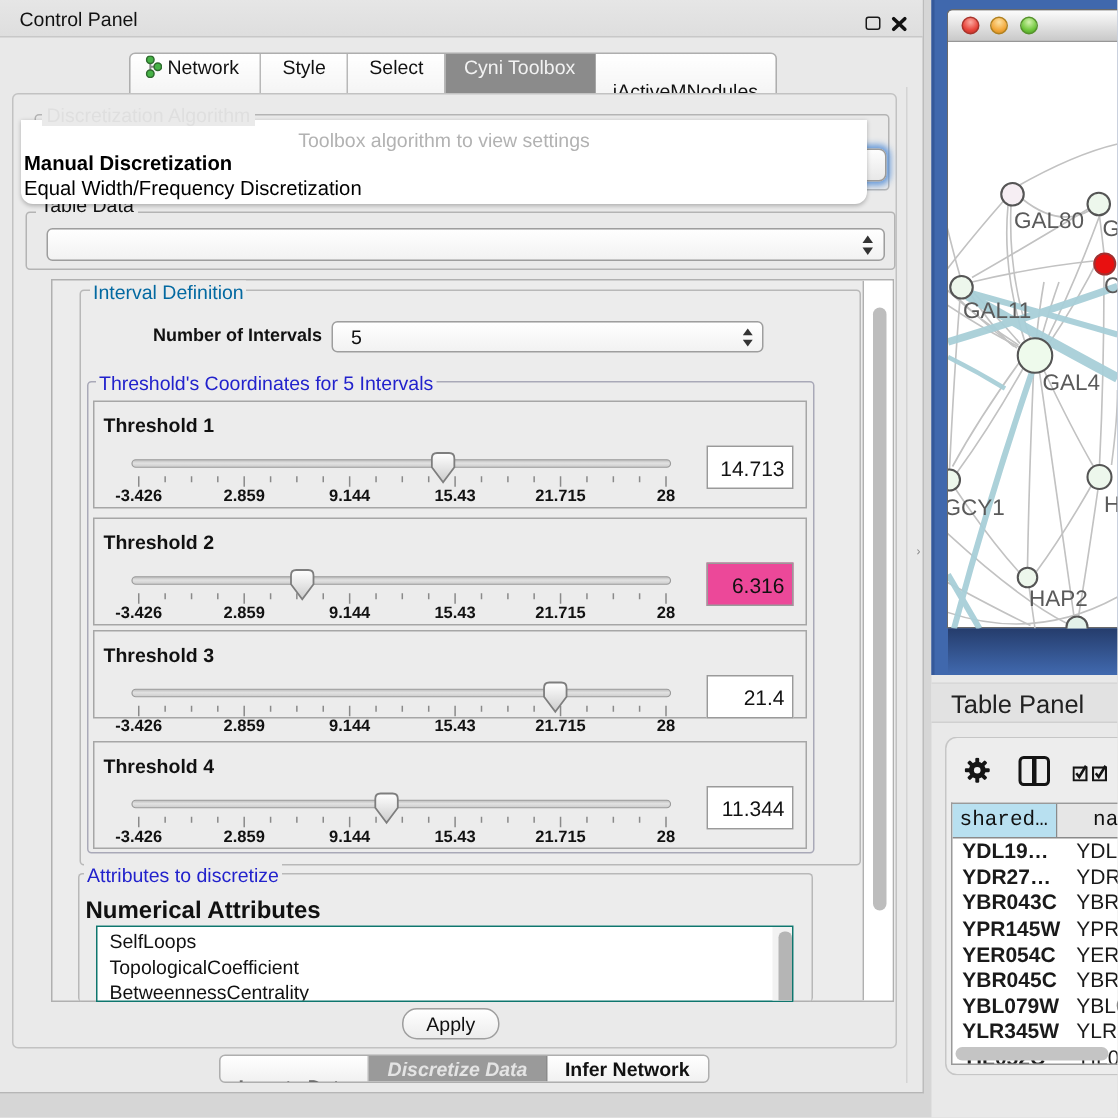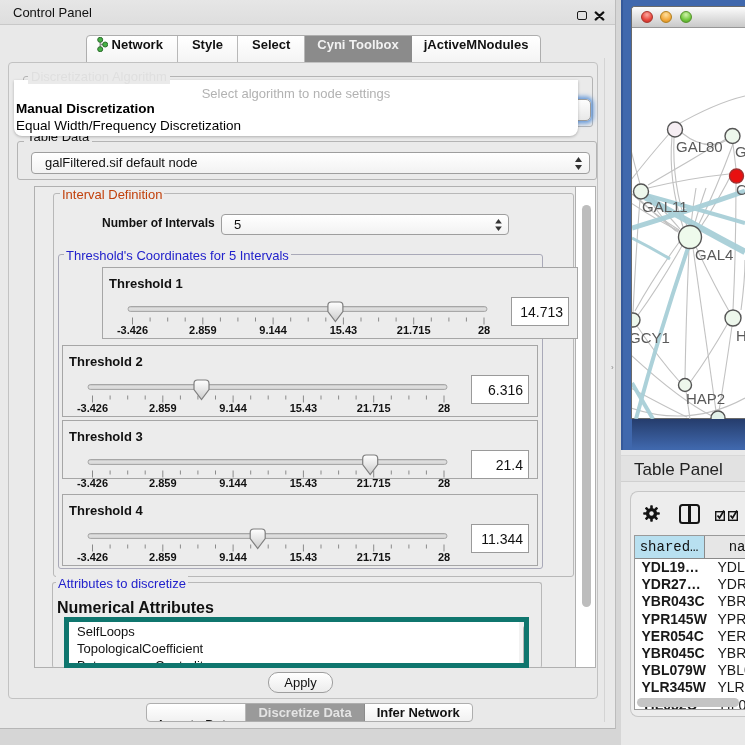--- a/index.html
+++ b/index.html
@@ -11,75 +11,74 @@
 <div class="abs" style="left:0;top:0;width:616px;height:729px;background:#e9e9e9;border-right:1px solid #bcbcbc;border-bottom:1px solid #b6b6b6;">
 
   <div class="abs" style="left:0;top:0;width:615px;height:25px;background:linear-gradient(#e6e6e6,#dedede);border-bottom:1px solid #c8c8c8;">
     <div class="abs" style="left:13px;top:0;height:25px;line-height:25px;font-size:13px;color:#111;">Control Panel</div>
     <div class="abs" style="left:577px;top:11px;width:10px;height:9px;border:1.6px solid #1a1a1a;border-radius:2px;"></div>
     <svg class="abs" style="left:594px;top:11px;" width="11" height="10" viewBox="0 0 11 10">
         <path d="M1.8,1.5 L9.2,8.5 M9.2,1.5 L1.8,8.5" stroke="#111" stroke-width="2.4" stroke-linecap="round" fill="none"></path>
       </svg>
   </div>
 
-  <div class="abs" style="left:86px;top:35px;height:36px;display:flex;border:1px solid #aeaeae;border-radius:4px;background:linear-gradient(#ffffff,#f1f1f1);font-size:13px;color:#111;overflow:hidden;font-weight:bold;">
+  <div class="abs" style="left:86px;top:35px;height:36px;display:flex;border:1px solid #aeaeae;border-radius:4px;background:linear-gradient(#ffffff,#f1f1f1);font-size:13px;color:#111;overflow:hidden;">
     <div style="padding:0 14px 0 10px;line-height:17px;border-right:1px solid #b8b8b8;white-space:nowrap;">
       <svg width="11" height="15" viewBox="0 0 11 15" style="vertical-align:-3px;">
           <line x1="3.2" y1="3" x2="3.2" y2="12" stroke="#8a8a8a" stroke-width="1.3"></line>
           <line x1="3.2" y1="7.5" x2="8.2" y2="7.5" stroke="#8a8a8a" stroke-width="1.3"></line>
           <circle cx="3.2" cy="2.8" r="2.5" fill="#46b246" stroke="#2f6b2f" stroke-width="1"></circle>
           <circle cx="8.2" cy="7.5" r="2.5" fill="#46b246" stroke="#2f6b2f" stroke-width="1"></circle>
           <circle cx="3.2" cy="12.2" r="2.5" fill="#46b246" stroke="#2f6b2f" stroke-width="1"></circle>
         </svg>
       Network</div>
     <div style="padding:0 14px;line-height:17px;border-right:1px solid #b8b8b8;">Style</div>
     <div style="padding:0 14px;line-height:17px;border-right:1px solid #b8b8b8;">Select</div>
     <div style="padding:0 12px;line-height:17px;background:#8b8b8b;color:#f2f2f2;border-right:1px solid #8b8b8b;">Cyni Toolbox</div>
-    <div style="padding:0 12px;line-height:17px;">jActiveMNodules</div>
+    <div style="padding:16px 12px;line-height:17px;">jActiveMNodules</div>
   </div>
 
   <div class="abs" style="left:5px;top:58px;width:600px;height:664px;border-right:1px solid #d4d4d4;"></div>
 
   <div class="abs" style="left:8px;top:62px;width:590px;height:637px;background:#eaeaea;border:1px solid #c2c2c2;border-radius:4px;">
 
     <div class="abs" style="left:14px;top:13px;width:570px;height:51px;border:1px solid #b4b4b4;border-radius:3px;"></div>
 
     <div class="abs" style="left:560px;top:36px;width:22px;height:22px;border-radius:5px;background:linear-gradient(#fdfdfd,#e8e8e8);border:1px solid #9a9a9a;box-shadow:0 0 4px 2.5px rgba(80,140,215,0.85);"></div>
   </div>
 
   <div class="abs" style="left:17px;top:141px;width:580px;height:39px;border:1px solid #b4b4b4;border-radius:3px;"></div>
   <div class="abs" style="left:24px;top:129px;padding:0 3px;font-size:13px;color:#111;background:#eaeaea;">Table Data</div>
   <div class="abs" style="left:31px;top:152px;width:559px;height:22px;background:linear-gradient(#ffffff,#f2f2f2);border:1px solid #9e9e9e;border-radius:4px;">
-    <div class="abs" style="left:13px;top:0;line-height:20px;font-size:13px;color:#111;">galFiltered.sif default node</div>
     <svg class="abs" style="right:6px;top:3px;" width="9" height="15">
         <path d="M4.5,1 L8,6 L1,6 Z" fill="#333"></path>
         <path d="M4.5,14 L8,9 L1,9 Z" fill="#333"></path>
       </svg>
   </div>
 
   <div class="abs" style="left:34px;top:186px;width:562px;height:482px;background:#ececec;border:1px solid #b0b0b0;overflow:hidden;">
 
     <div class="abs" style="left:540px;top:0;width:21px;height:480px;background:#fff;border-left:1px solid #b0b0b0;"></div>
     <div class="abs" style="left:547px;top:18px;width:9px;height:402px;background:#bdbdbd;border-radius:4.5px;"></div>
   </div>
 
   <div class="abs" style="left:53px;top:193px;width:521px;height:384px;border:1px solid #b8b8b8;border-radius:3px;"></div>
-  <div class="abs" style="left:60px;top:187px;padding:0 2px;font-size:13px;color:#c2410c;background:#ececec;">Interval Definition</div>
+  <div class="abs" style="left:60px;top:187px;padding:0 2px;font-size:13px;color:#0369a1;background:#ececec;">Interval Definition</div>
   <div class="abs" style="left:102px;top:216px;font-size:12px;font-weight:bold;color:#111;">Number of Intervals</div>
   <div class="abs" style="left:221px;top:214px;width:288px;height:21px;background:linear-gradient(#ffffff,#f2f2f2);border:1px solid #9e9e9e;border-radius:4px;">
     <div class="abs" style="left:12px;top:0;line-height:19px;font-size:13px;color:#111;">5</div>
     <svg class="abs" style="right:5px;top:3px;" width="9" height="14">
         <path d="M4.5,1 L7.8,5.5 L1.2,5.5 Z" fill="#333"></path>
         <path d="M4.5,13 L7.8,8.5 L1.2,8.5 Z" fill="#333"></path>
       </svg>
   </div>
 
   <div class="abs" style="left:58px;top:254px;width:485px;height:315px;border:1px solid #a9a9b8;border-radius:3px;"></div>
   <div class="abs" style="left:64px;top:248px;padding:0 2px;font-size:13px;color:#2222cc;background:#ececec;">Threshold's Coordinates for 5 Intervals</div>
-<div style="position:absolute;left:62px;top:267px;width:476px;height:72px;background:#ececec;border:1px solid #a6a6a6;margin-left:40px;">
+<div style="position:absolute;left:62px;top:267px;width:476px;height:72px;background:#ececec;border:1px solid #a6a6a6;">
 <div style="position:absolute;left:6px;top:8px;font-size:13px;font-weight:bold;color:#111;">Threshold 1</div>
 <svg width="478" height="48" style="position:absolute;left:0;top:26px">
 <defs>
 <linearGradient id="trk294.3848246674728" x1="0" y1="0" x2="0" y2="1">
 <stop offset="0" stop-color="#bcbcbc"></stop>
             <stop offset="0.45" stop-color="#e2e2e2"></stop>
             <stop offset="1" stop-color="#cccccc"></stop>
 </linearGradient>
 <linearGradient id="th294.3848246674728" x1="0" y1="0" x2="0" y2="1">
 <stop offset="0" stop-color="#ffffff"></stop>
@@ -155,21 +154,21 @@
         <line x1="363.4" y1="23.5" x2="363.4" y2="27.5" stroke="#8a8a8a" stroke-width="1"></line>
         <line x1="381.0" y1="23.5" x2="381.0" y2="30.5" stroke="#8a8a8a" stroke-width="1"></line>
 <text x="29.5" y="40" font-size="11" font-weight="bold" fill="#111" text-anchor="middle" font-family="Liberation Sans, sans-serif">-3.426</text>
         <text x="99.8" y="40" font-size="11" font-weight="bold" fill="#111" text-anchor="middle" font-family="Liberation Sans, sans-serif">2.859</text>
         <text x="170.1" y="40" font-size="11" font-weight="bold" fill="#111" text-anchor="middle" font-family="Liberation Sans, sans-serif">9.144</text>
         <text x="240.4" y="40" font-size="11" font-weight="bold" fill="#111" text-anchor="middle" font-family="Liberation Sans, sans-serif">15.43</text>
         <text x="310.7" y="40" font-size="11" font-weight="bold" fill="#111" text-anchor="middle" font-family="Liberation Sans, sans-serif">21.715</text>
         <text x="381.0" y="40" font-size="11" font-weight="bold" fill="#111" text-anchor="middle" font-family="Liberation Sans, sans-serif">28</text>
 <path d="M 131.0,11.5 Q 131.0,8 134.5,8 L 142.5,8 Q 146.0,8 146.0,11.5 L 146.0,17.5 L 138.5,27.5 L 131.0,17.5 Z" fill="url(#th200.46432889963725)" stroke="#7e7e7e" stroke-width="1.2"></path>
 </svg>
-<div style="position:absolute;left:408px;top:29px;width:58px;height:29px;background:#ffffff;border:1px solid #9a9a9a;font-size:14px;color:#111;text-align:right;line-height:28px;padding-right:5px;">6.316</div>
+<div style="position:absolute;left:408px;top:29px;width:58px;height:29px;background:#ec4899;border:1px solid #9a9a9a;font-size:14px;color:#111;text-align:right;line-height:28px;padding-right:5px;">6.316</div>
 </div>
     <div style="position:absolute;left:62px;top:420px;width:476px;height:59px;background:#ececec;border:1px solid #a6a6a6;">
 <div style="position:absolute;left:6px;top:8px;font-size:13px;font-weight:bold;color:#111;">Threshold 3</div>
 <svg width="478" height="48" style="position:absolute;left:0;top:26px">
 <defs>
 <linearGradient id="trk369.1789600967352" x1="0" y1="0" x2="0" y2="1">
 <stop offset="0" stop-color="#bcbcbc"></stop>
             <stop offset="0.45" stop-color="#e2e2e2"></stop>
             <stop offset="1" stop-color="#cccccc"></stop>
 </linearGradient>
@@ -252,38 +251,38 @@
         <text x="240.4" y="40" font-size="11" font-weight="bold" fill="#111" text-anchor="middle" font-family="Liberation Sans, sans-serif">15.43</text>
         <text x="310.7" y="40" font-size="11" font-weight="bold" fill="#111" text-anchor="middle" font-family="Liberation Sans, sans-serif">21.715</text>
         <text x="381.0" y="40" font-size="11" font-weight="bold" fill="#111" text-anchor="middle" font-family="Liberation Sans, sans-serif">28</text>
 <path d="M 187.2,11.5 Q 187.2,8 190.7,8 L 198.7,8 Q 202.2,8 202.2,11.5 L 202.2,17.5 L 194.7,27.5 L 187.2,17.5 Z" fill="url(#th256.7025392986699)" stroke="#7e7e7e" stroke-width="1.2"></path>
 </svg>
 <div style="position:absolute;left:408px;top:29px;width:58px;height:29px;background:#fff;border:1px solid #9a9a9a;font-size:14px;color:#111;text-align:right;line-height:28px;padding-right:5px;">11.344</div>
 </div>
   <div class="abs" style="left:52px;top:582px;width:490px;height:86px;border:1px solid #b8b8b8;border-radius:3px;border-bottom:none;"></div>
   <div class="abs" style="left:56px;top:576px;padding:0 2px;font-size:13px;color:#2222cc;background:#ececec;">Attributes to discretize</div>
   <div class="abs" style="left:57px;top:599px;font-size:16px;font-weight:bold;color:#111;">Numerical Attributes</div>
-  <div class="abs" style="left:64px;top:617px;width:465px;height:51px;background:#fff;border:5px solid #0f766e;overflow:hidden;">
+  <div class="abs" style="left:64px;top:617px;width:465px;height:51px;background:#fff;border:1px solid #0f766e;overflow:hidden;">
     <div style="font-size:13px;color:#111;line-height:17.2px;padding-left:8px;padding-top:1px;">SelfLoops<br>TopologicalCoefficient<br>BetweennessCentrality</div>
     <div class="abs" style="left:450px;top:0;width:14px;height:51px;background:#f2f2f2;"></div>
     <div class="abs" style="left:454px;top:3px;width:8.5px;height:60px;background:#b5b5b5;border-radius:4px;"></div>
   </div>
 
   <div class="abs" style="left:268px;top:672px;width:65px;height:21px;background:linear-gradient(#ffffff,#ececec);border:1px solid #9e9e9e;border-radius:10px;text-align:center;line-height:19px;font-size:13px;color:#111;">Apply</div>
 
   <div class="abs" style="left:14px;top:80px;width:564px;height:56px;background:#ffffff;border-radius:0 0 8px 8px;box-shadow:0 1px 3px rgba(0,0,0,0.25);padding-left:32px;">
     <div class="abs" style="left:14px;top:-11px;font-size:13px;color:#dfdfdf;background:#eaeaea;padding:0 3px;">Discretization Algorithm</div>
-    <div class="abs" style="left:0;top:6px;width:564px;text-align:center;font-size:13px;color:#b2b2b2;">Select algorithm to node settings</div>
+    <div class="abs" style="left:0;top:6px;width:564px;text-align:center;font-size:13px;color:#b2b2b2;">Toolbox algorithm to view settings</div>
     <div class="abs" style="left:2px;top:21px;font-size:13.5px;font-weight:bold;color:#000;">Manual Discretization</div>
     <div class="abs" style="left:2px;top:38px;font-size:13.5px;color:#000;">Equal Width/Frequency Discretization</div>
   </div>
 
   <div class="abs" style="left:146px;top:703px;height:19px;display:flex;border:1px solid #aeaeae;border-radius:4px;background:linear-gradient(#ffffff,#f1f1f1);font-size:13px;color:#111;overflow:hidden;">
     <div style="padding:12px 12px;line-height:17px;border-right:1px solid #b8b8b8;font-weight:bold;">Impute Data</div>
-    <div style="padding:0 12px;line-height:17px;background:#9a9a9a;color:#e4e4e4;font-weight:bold;">Discretize Data</div>
+    <div style="padding:0 12px;line-height:17px;background:#9a9a9a;color:#e4e4e4;font-weight:bold;font-style:italic;">Discretize Data</div>
     <div style="padding:0 12px;line-height:17px;border-left:1px solid #8b8b8b;font-weight:bold;">Infer Network</div>
   </div>
   <div class="abs" style="left:611px;top:363px;width:5px;height:9px;font-size:8px;color:#888;">›</div>
 </div>
 
 <div class="abs" style="left:621px;top:0;width:124px;height:450px;background:#4068ad;border-left:2px solid #35599a;"></div>
 <div class="abs" style="left:632px;top:419px;width:113px;height:30px;background:linear-gradient(180deg,rgba(15,25,55,0.55),rgba(15,25,55,0));"></div>
 
 <div class="abs" style="left:631px;top:6px;width:114px;height:413px;border:1px solid #6a6a6a;border-right:none;border-radius:4px 0 0 0;overflow:hidden;background:#fff;">
   <div style="height:21px;background:linear-gradient(#fcfcfc,#c9c9c9);border-bottom:1px solid #979797;position:relative;">

